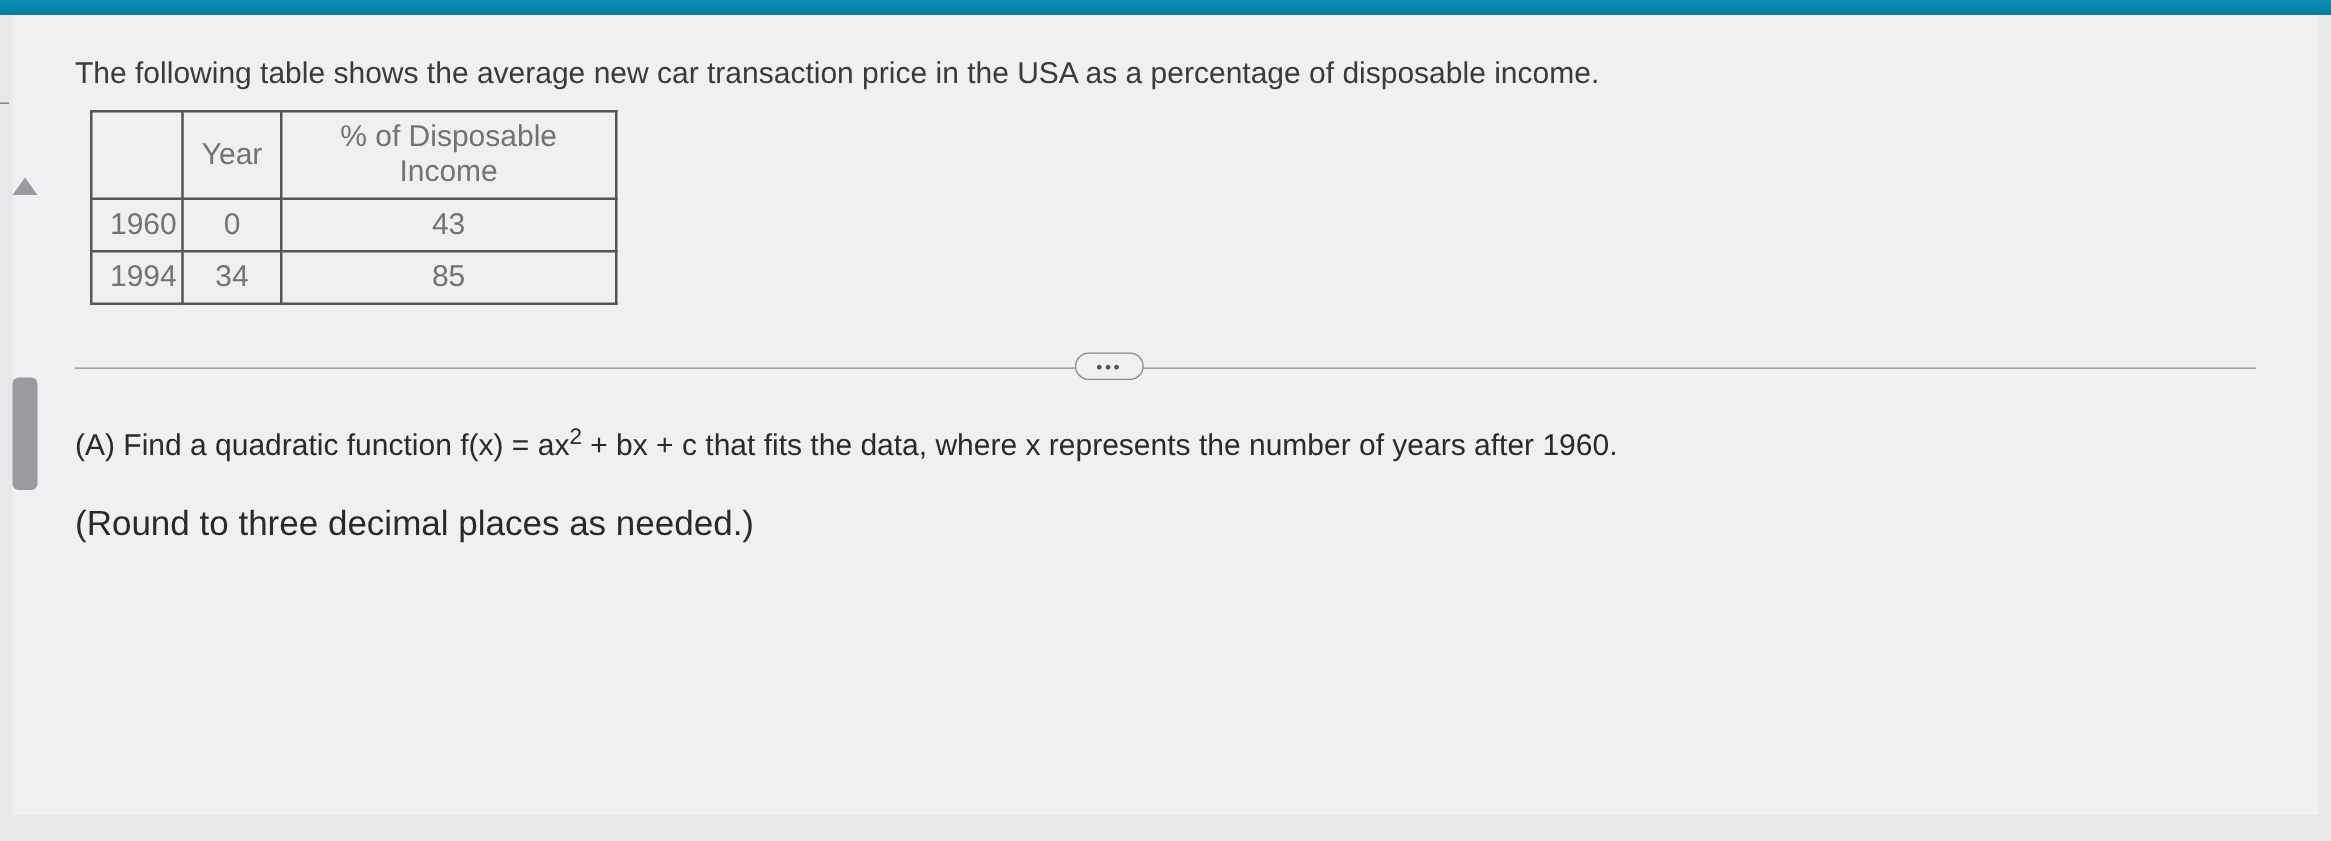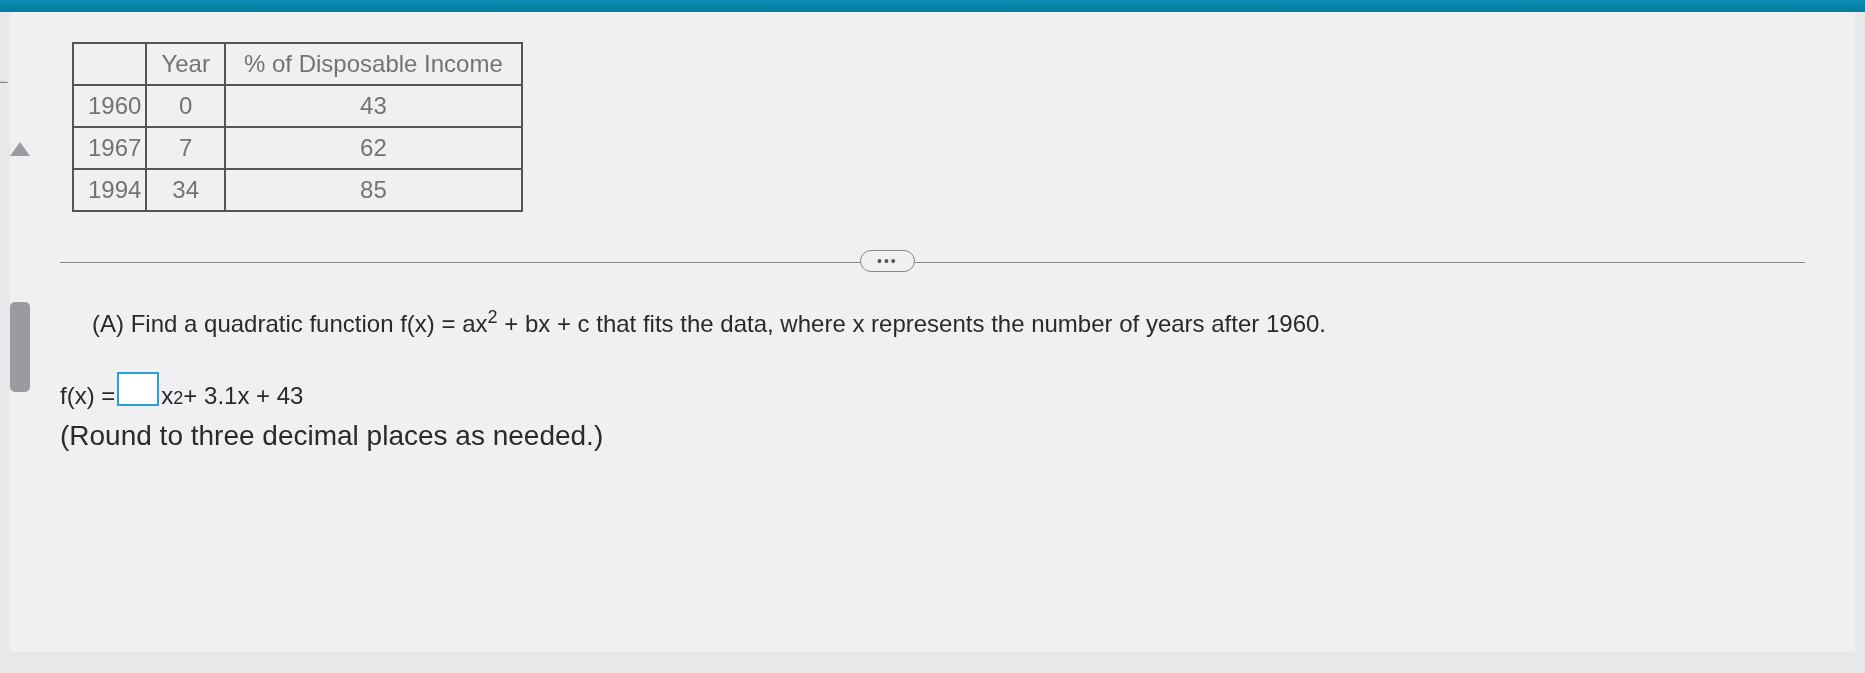--- a/index.html
+++ b/index.html
@@ -77,21 +77,21 @@
     }
     table.data-table th {
       font-weight: normal;
     }
     table.data-table td.year-label {
       text-align: left;
       padding-right: 4px;
     }
     .col-blank { width: 68px; }
     .col-year { width: 72px; }
-    .col-income { width: 297px; border-radius: 25px; }
+    .col-income { width: 268px; border-radius: 25px; }
     .divider-wrap {
       position: relative;
       margin: 50px 0 40px 0;
       height: 2px;
     }
     .divider-line {
       border: none;
       border-top: 1.5px solid #888;
       width: 100%;
     }
@@ -106,21 +106,20 @@
       color: #555;
       font-size: 14px;
       letter-spacing: 2px;
       cursor: pointer;
     }
     .question-text {
       font-size: 24px;
       color: #2a2a2a;
       margin-bottom: 28px;
       line-height: 1.5;
-      margin-left: 32px;
     }
     .equation-line {
       font-size: 24px;
       color: #2a2a2a;
       margin-bottom: 10px;
       display: flex;
       align-items: baseline;
       flex-wrap: wrap;
     }
     .answer-box {
@@ -147,60 +146,49 @@
 <body>
 
 <div class="top-bar"></div>
 
 <div class="page-container">
 
   <div class="nav-arrow">←</div>
   <div class="scroll-up"></div>
   <div class="scroll-thumb"></div>
 
+  <p class="intro-text">The following table shows the average new car transaction price in the USA as a percentage of disposable income.</p>
 
   <table class="data-table">
     <thead>
       <tr>
         <th class="col-blank"></th>
         <th class="col-year">Year</th>
         <th class="col-income">% of Disposable Income</th>
       </tr>
     </thead>
     <tbody>
       <tr>
         <td class="year-label">1960</td>
         <td>0</td>
         <td>43</td>
-      </tr>
-      <tr>
-        <td class="year-label">1967</td>
-        <td>7</td>
-        <td>62</td>
       </tr>
       <tr>
         <td class="year-label">1994</td>
         <td>34</td>
         <td>85</td>
       </tr>
     </tbody>
   </table>
 
   <div class="divider-wrap">
     <hr class="divider-line">
     <div class="ellipsis-badge">•••</div>
   </div>
 
   <p class="question-text">
     <span>(A) Find a quadratic function f(x) = ax</span><sup>2</sup><span> + bx + c that fits the data, where x represents the number of years after 1960.</span>
   </p>
 
-  <div class="equation-line">
-    <span>f(x) = </span>
-    <span class="answer-box"></span>
-    <span>x</span>
-      <sup>2</sup>
-    <span> + 3.1x + 43</span>
-  </div>
 
   <p class="round-note">(Round to three decimal places as needed.)</p>
 
 </div>
 
 </body></html>

